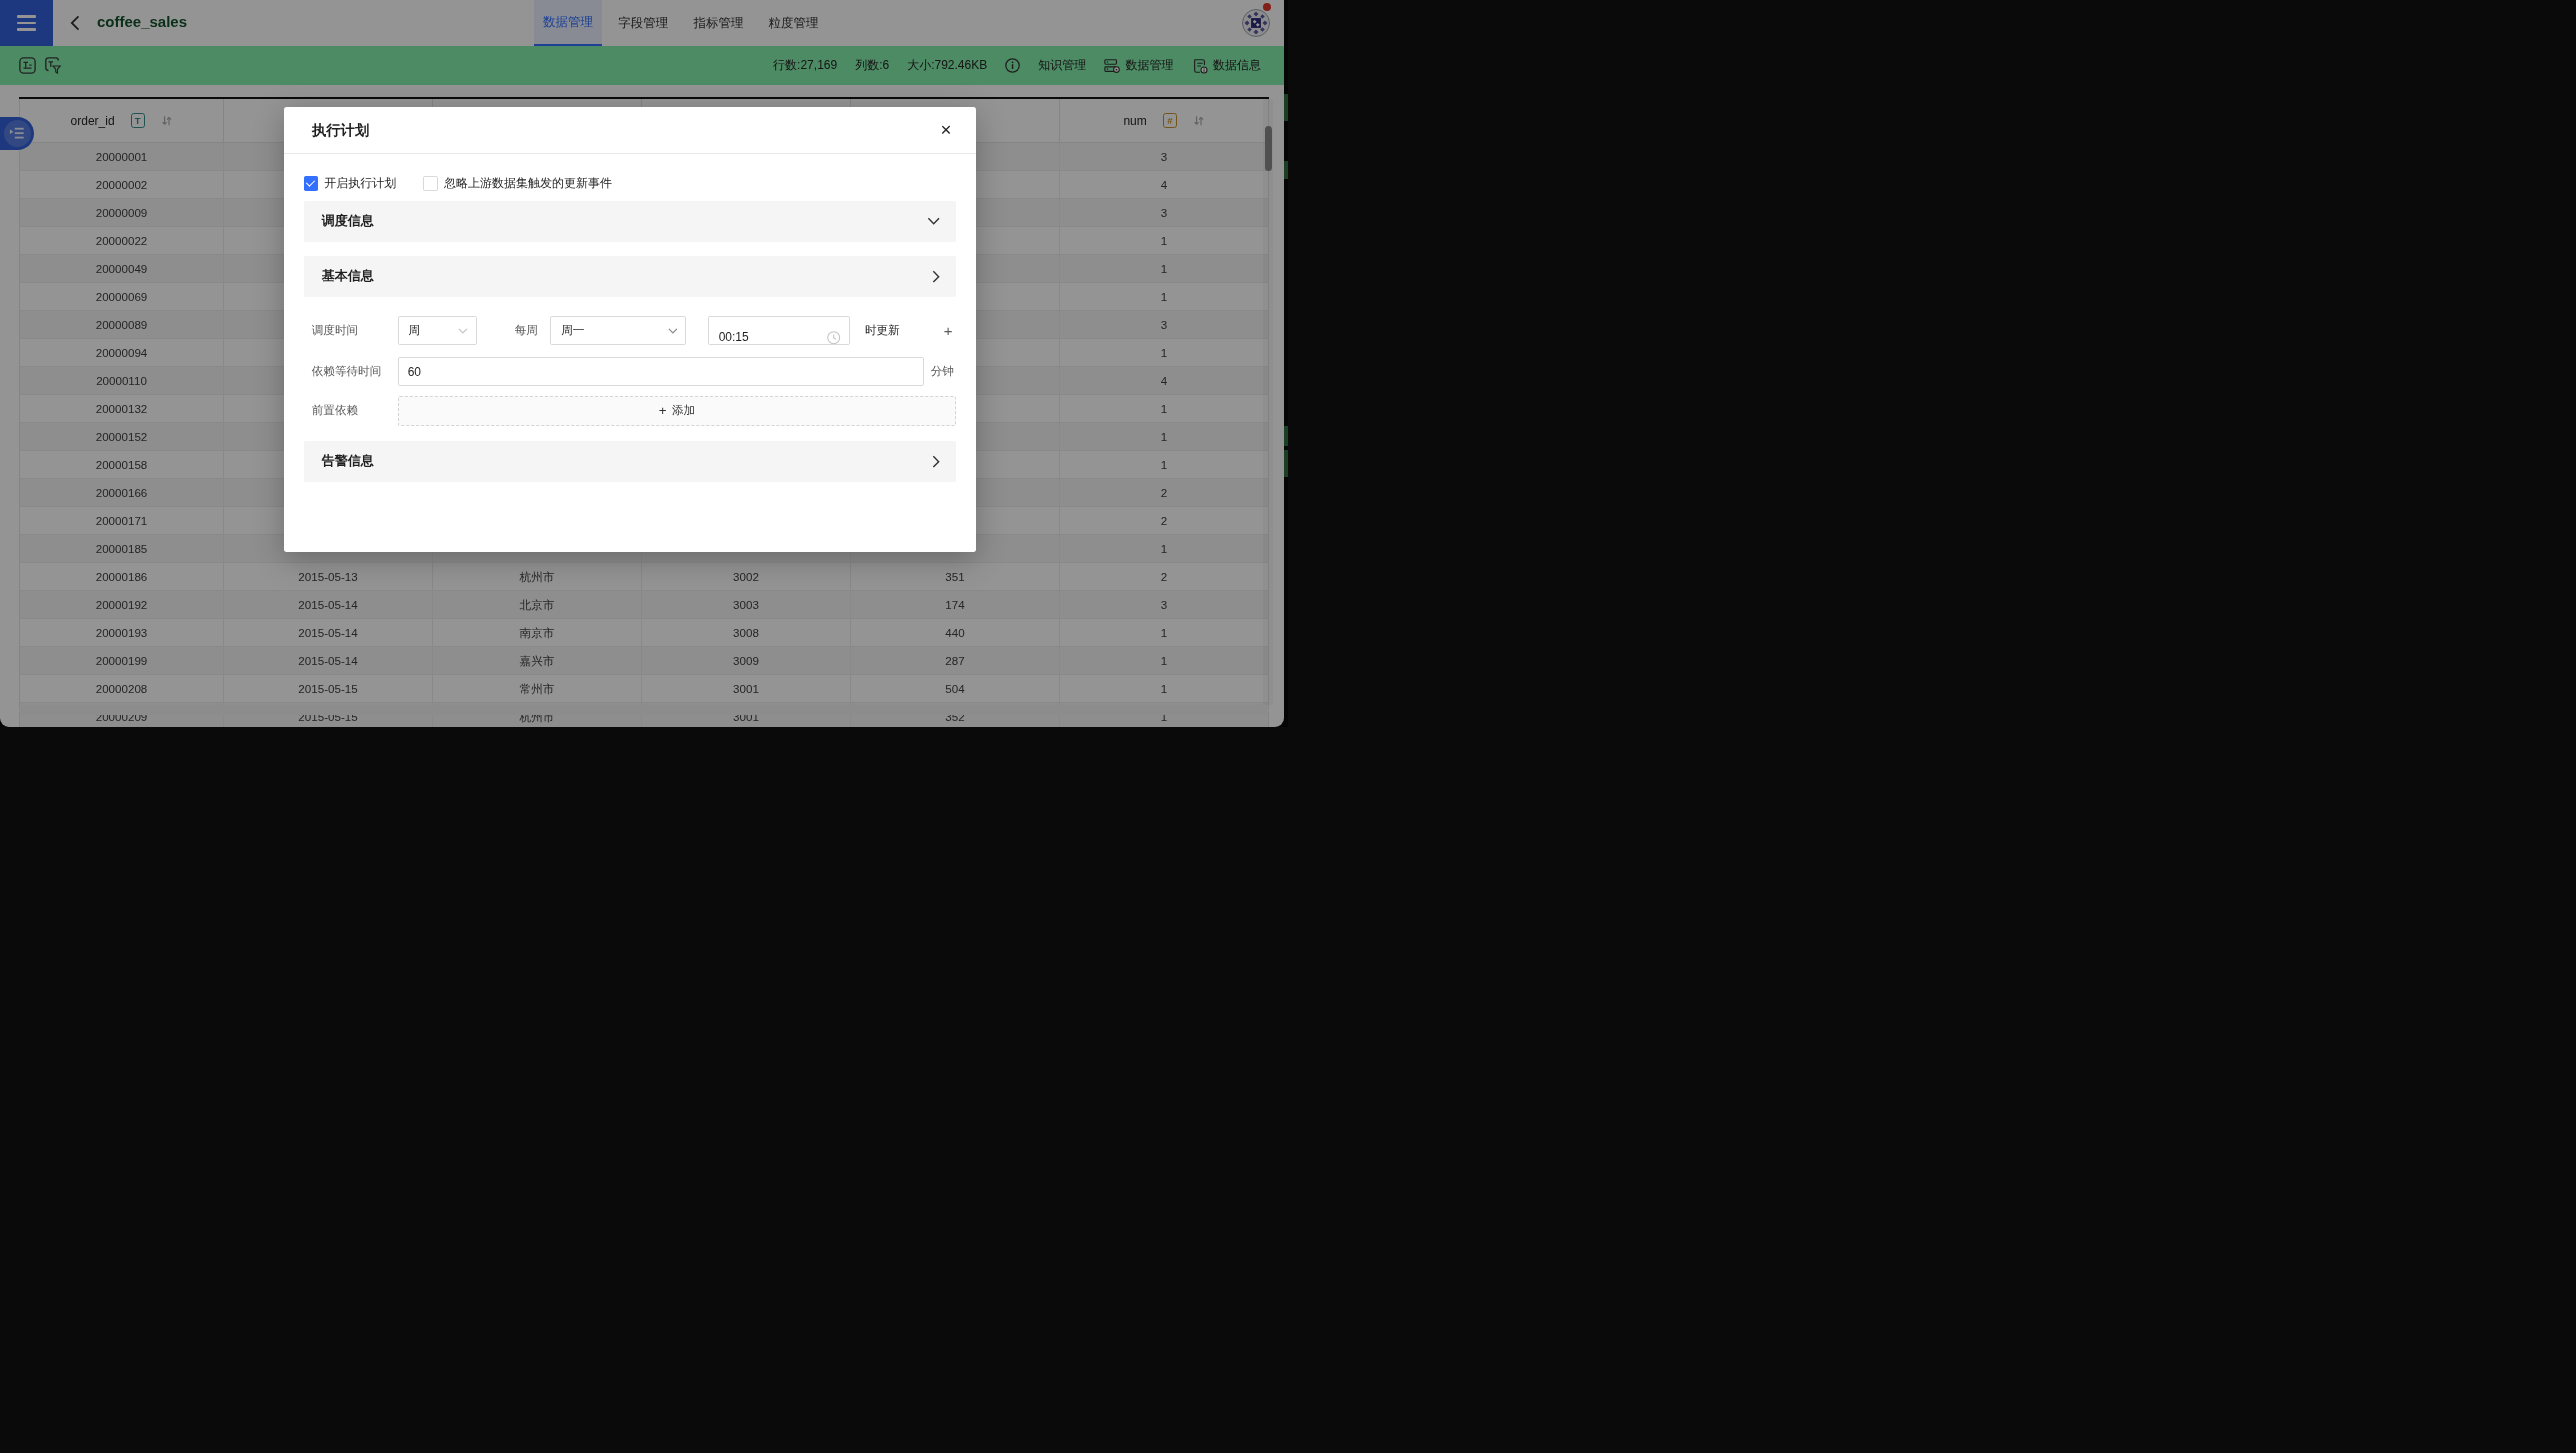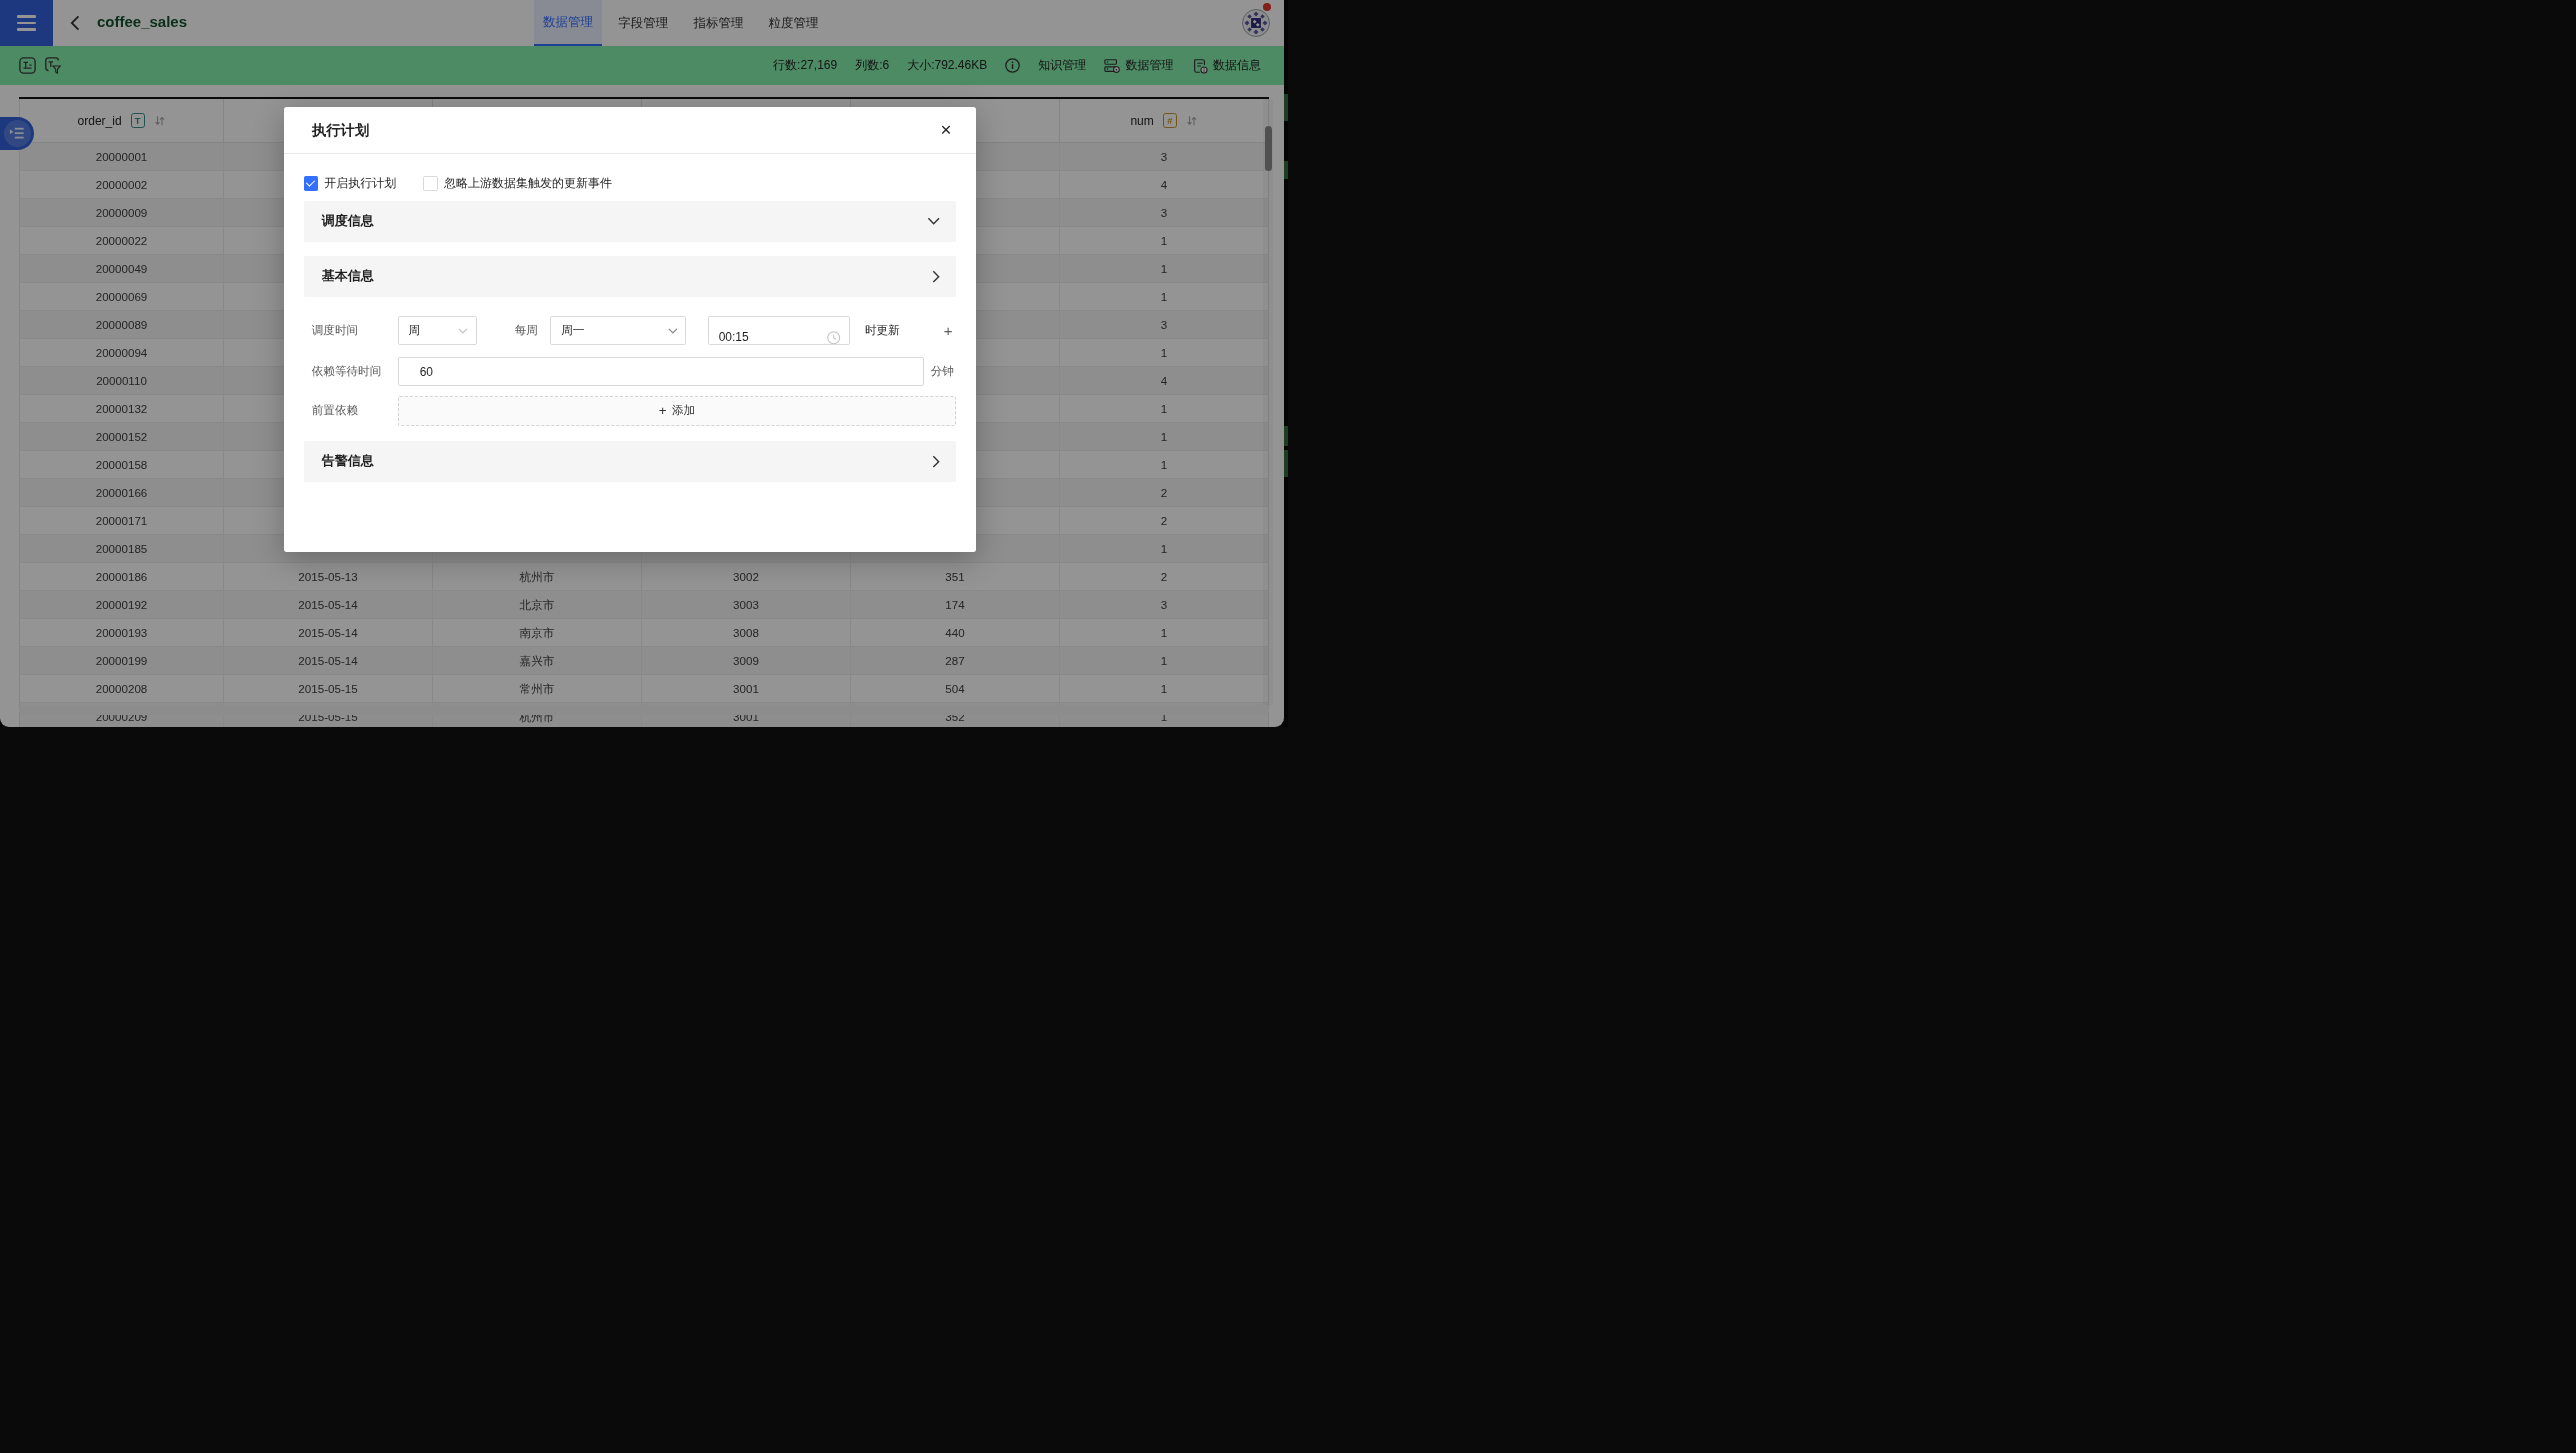--- a/index.html
+++ b/index.html
@@ -34,21 +34,21 @@
   .tool-icons .tbtn{width:17px;height:17px;cursor:pointer;}
   .stats{position:absolute;right:23px;top:0;height:39px;display:flex;align-items:center;gap:18px;
     font-size:12px;color:#262626;}
   .stat{white-space:nowrap;}
   .tlink{display:flex;align-items:center;gap:5.4px;cursor:pointer;white-space:nowrap;}
   
   .grid-topline{position:absolute;left:19px;top:97px;width:1250px;height:2.2px;background:#141414;}
   .grid{position:absolute;left:19px;top:99px;width:1250px;
     border-left:0.9px solid #e6e6e6;border-right:0.9px solid #e6e6e6;box-sizing:border-box;}
   .grow{display:grid;grid-template-columns:204px 209px 209px 209px 209px 208px;}
-  .hcell{height:43px;display:flex;align-items:center;justify-content:center;gap:9px;
+  .hcell{height:43px;display:flex;align-items:center;justify-content:center;gap:16px;
     border-bottom:0.9px solid #e6e6e6;border-right:0.9px solid #e6e6e6;font-size:12px;color:#262626;cursor:pointer;background:#fff;text-align:right;}
   .hcell:last-child,.cell:last-child{border-right:none;}
   .badge{width:14.3px;height:14.3px;border-radius:2.7px;box-sizing:border-box;border:0.9px solid;
     font-size:9.4px;display:flex;align-items:center;justify-content:center;font-weight:bold;}
   .badge.t{color:#3a8d8d;border-color:#3a8d8d;}
   .badge.n{color:#c8932b;border-color:#c8932b;}
   .cell{height:27px;line-height:27px;text-align:center;font-size:11.6px;color:#404040;
     border-bottom:0.9px solid #ececec;border-right:0.9px solid #ececec;overflow:hidden;cursor:default;}
   .r-even .cell{background:#f4f4f4;}
   .r-odd .cell{background:#ffffff;}
@@ -91,21 +91,21 @@
   .sel{height:29px;border:0.9px solid #d9d9d9;border-radius:1.8px;background:#fff;box-sizing:border-box;
     display:flex;align-items:center;justify-content:space-between;padding:0 8px 0 9.8px;font-size:11.6px;color:#1f1f1f;cursor:pointer;}
   .sel1{width:79px;} .sel2{width:136px;margin-left:12.5px;}
   .inline-lab{font-size:11.6px;color:#595959;}
   .lab-every{margin-left:38px;}
   .timebox{width:142px;height:29px;margin-left:21.5px;border:0.9px solid #d9d9d9;border-radius:1.8px;box-sizing:border-box;
     display:flex;align-items:flex-end;justify-content:space-between;padding:0 8px 0 9.8px;font-size:12px;color:#1f1f1f;cursor:pointer;}
   .lab-update{margin-left:15px;color:#262626;}
   .plus-btn{margin-left:44px;font-size:15px;color:#595959;cursor:pointer;line-height:1;}
   .txt-input{height:29px;flex:none;width:526px;border:0.9px solid #d9d9d9;border-radius:1.8px;box-sizing:border-box;
-    padding:0 21px;font-size:12px;color:#1f1f1f;font-family:inherit;outline:none;}
+    padding:0 9px;font-size:12px;color:#1f1f1f;font-family:inherit;outline:none;}
   .lab-unit{margin-left:7px;}
   .dashed-add{width:575px;height:30px;border:0.9px dashed #d4d4d4;background:#fafafa;border-radius:1.8px;
     box-sizing:border-box;display:flex;align-items:center;justify-content:center;gap:5.4px;
     font-size:11.6px;color:#333;cursor:pointer;}
   .dashed-add .pl{font-size:13.4px;color:#333;}
   .btn-row{display:flex;justify-content:flex-end;gap:7.2px;margin-top:29.5px;}
   .btn{height:27px;border-radius:1.8px;box-sizing:border-box;font-size:11.6px;display:flex;
     align-items:center;justify-content:center;cursor:pointer;letter-spacing:0.9px;}
   .btn.ghost{width:57px;background:#fff;border:0.9px solid #d9d9d9;color:#333;}
   .btn.primary{width:56px;background:#3370ff;border:0.9px solid #3370ff;color:#fff;}

